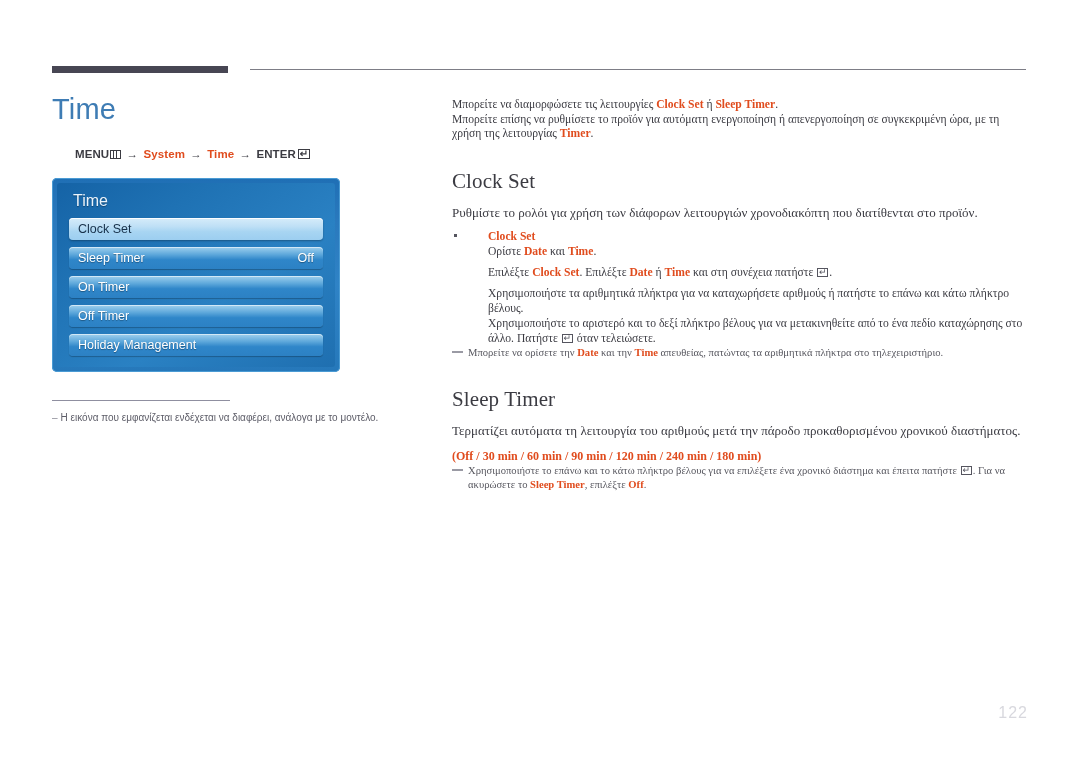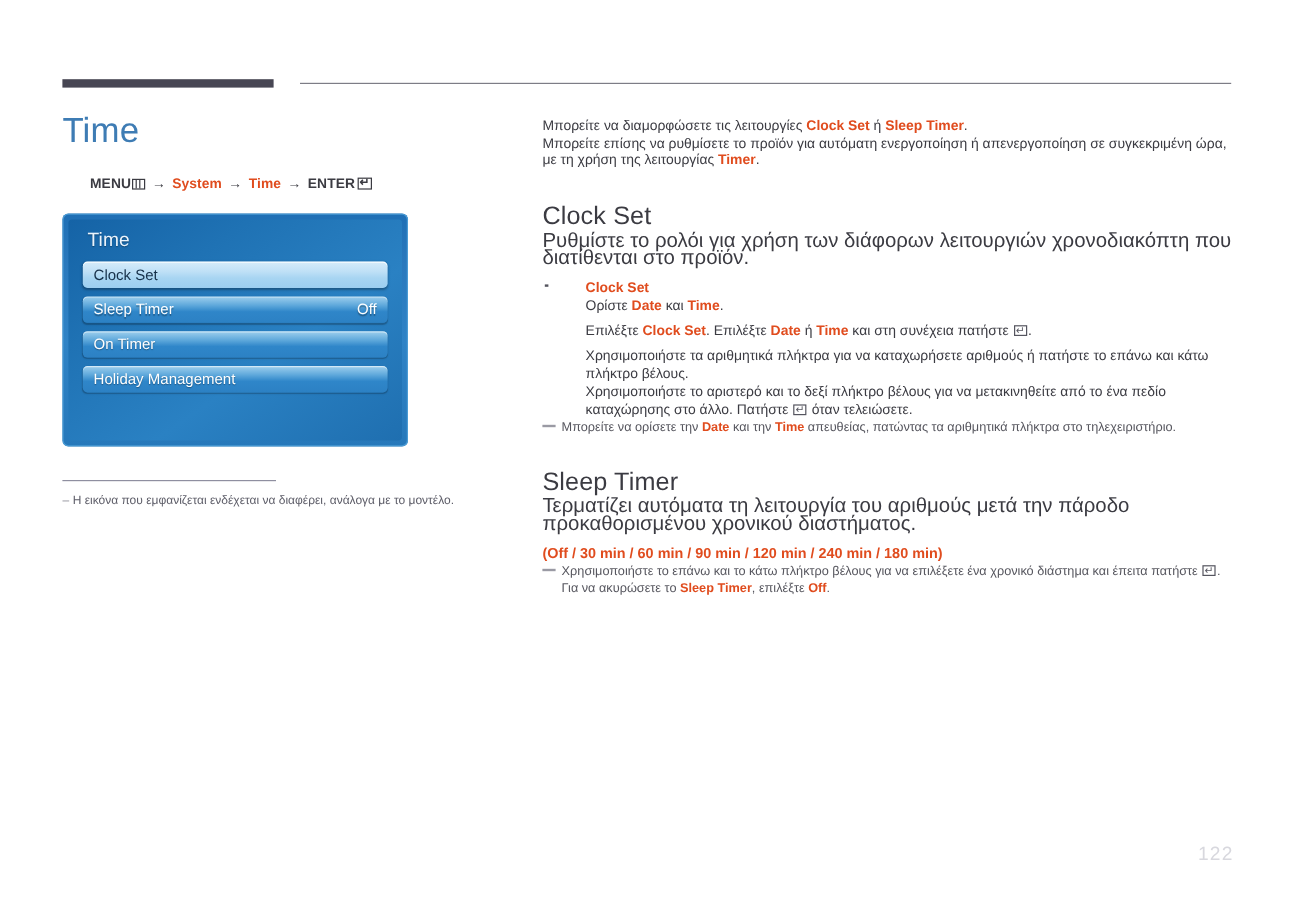--- a/index.html
+++ b/index.html
@@ -45,20 +45,21 @@
     position: absolute;
     left: 52px;
     top: 92px;
     width: 372px;
   }
   .col-right {
     position: absolute;
     left: 452px;
     top: 98px;
     width: 576px;
+    font-family: Liberation Serif, serif;
   }
 
   
   .page-title {
     font-size: 29px;
     color: #3e7cb4;
     letter-spacing: 0.2px;
     line-height: 34px;
     margin: 0 0 0 0;
     font-weight: normal;
@@ -200,22 +201,22 @@
   h2.sec {
     font-size: 21px;
     font-weight: normal;
     color: #3b3b42;
     margin: 26px 0 0 0;
     line-height: 26px;
     letter-spacing: 0.1px;
   }
 
   .sec-body {
-    margin-top: 0;
-    font-size: 17px;
+    margin-top: 12px;
+    font-size: 13px;
     line-height: 14.6px;
     color: #3b3b42;
   }
   .sec-body p { margin: 0; }
 
   .bullet-block {
     margin-top: 9px;
     padding-left: 14px;
     position: relative;
   }
@@ -331,20 +332,24 @@
       <div class="osd-row">
         <span>Sleep Timer</span>
         <span class="val">Off</span>
       </div>
 
       <div class="osd-row">
         <span>On Timer</span>
         <span class="val"></span>
       </div>
 
+      <div class="osd-row">
+        <span>Off Timer</span>
+        <span class="val"></span>
+      </div>
 
       <div class="osd-row">
         <span>Holiday Management</span>
         <span class="val"></span>
       </div>
     </div>
   </div>
 
   <div class="left-note-rule"></div>
   <div class="left-note">

